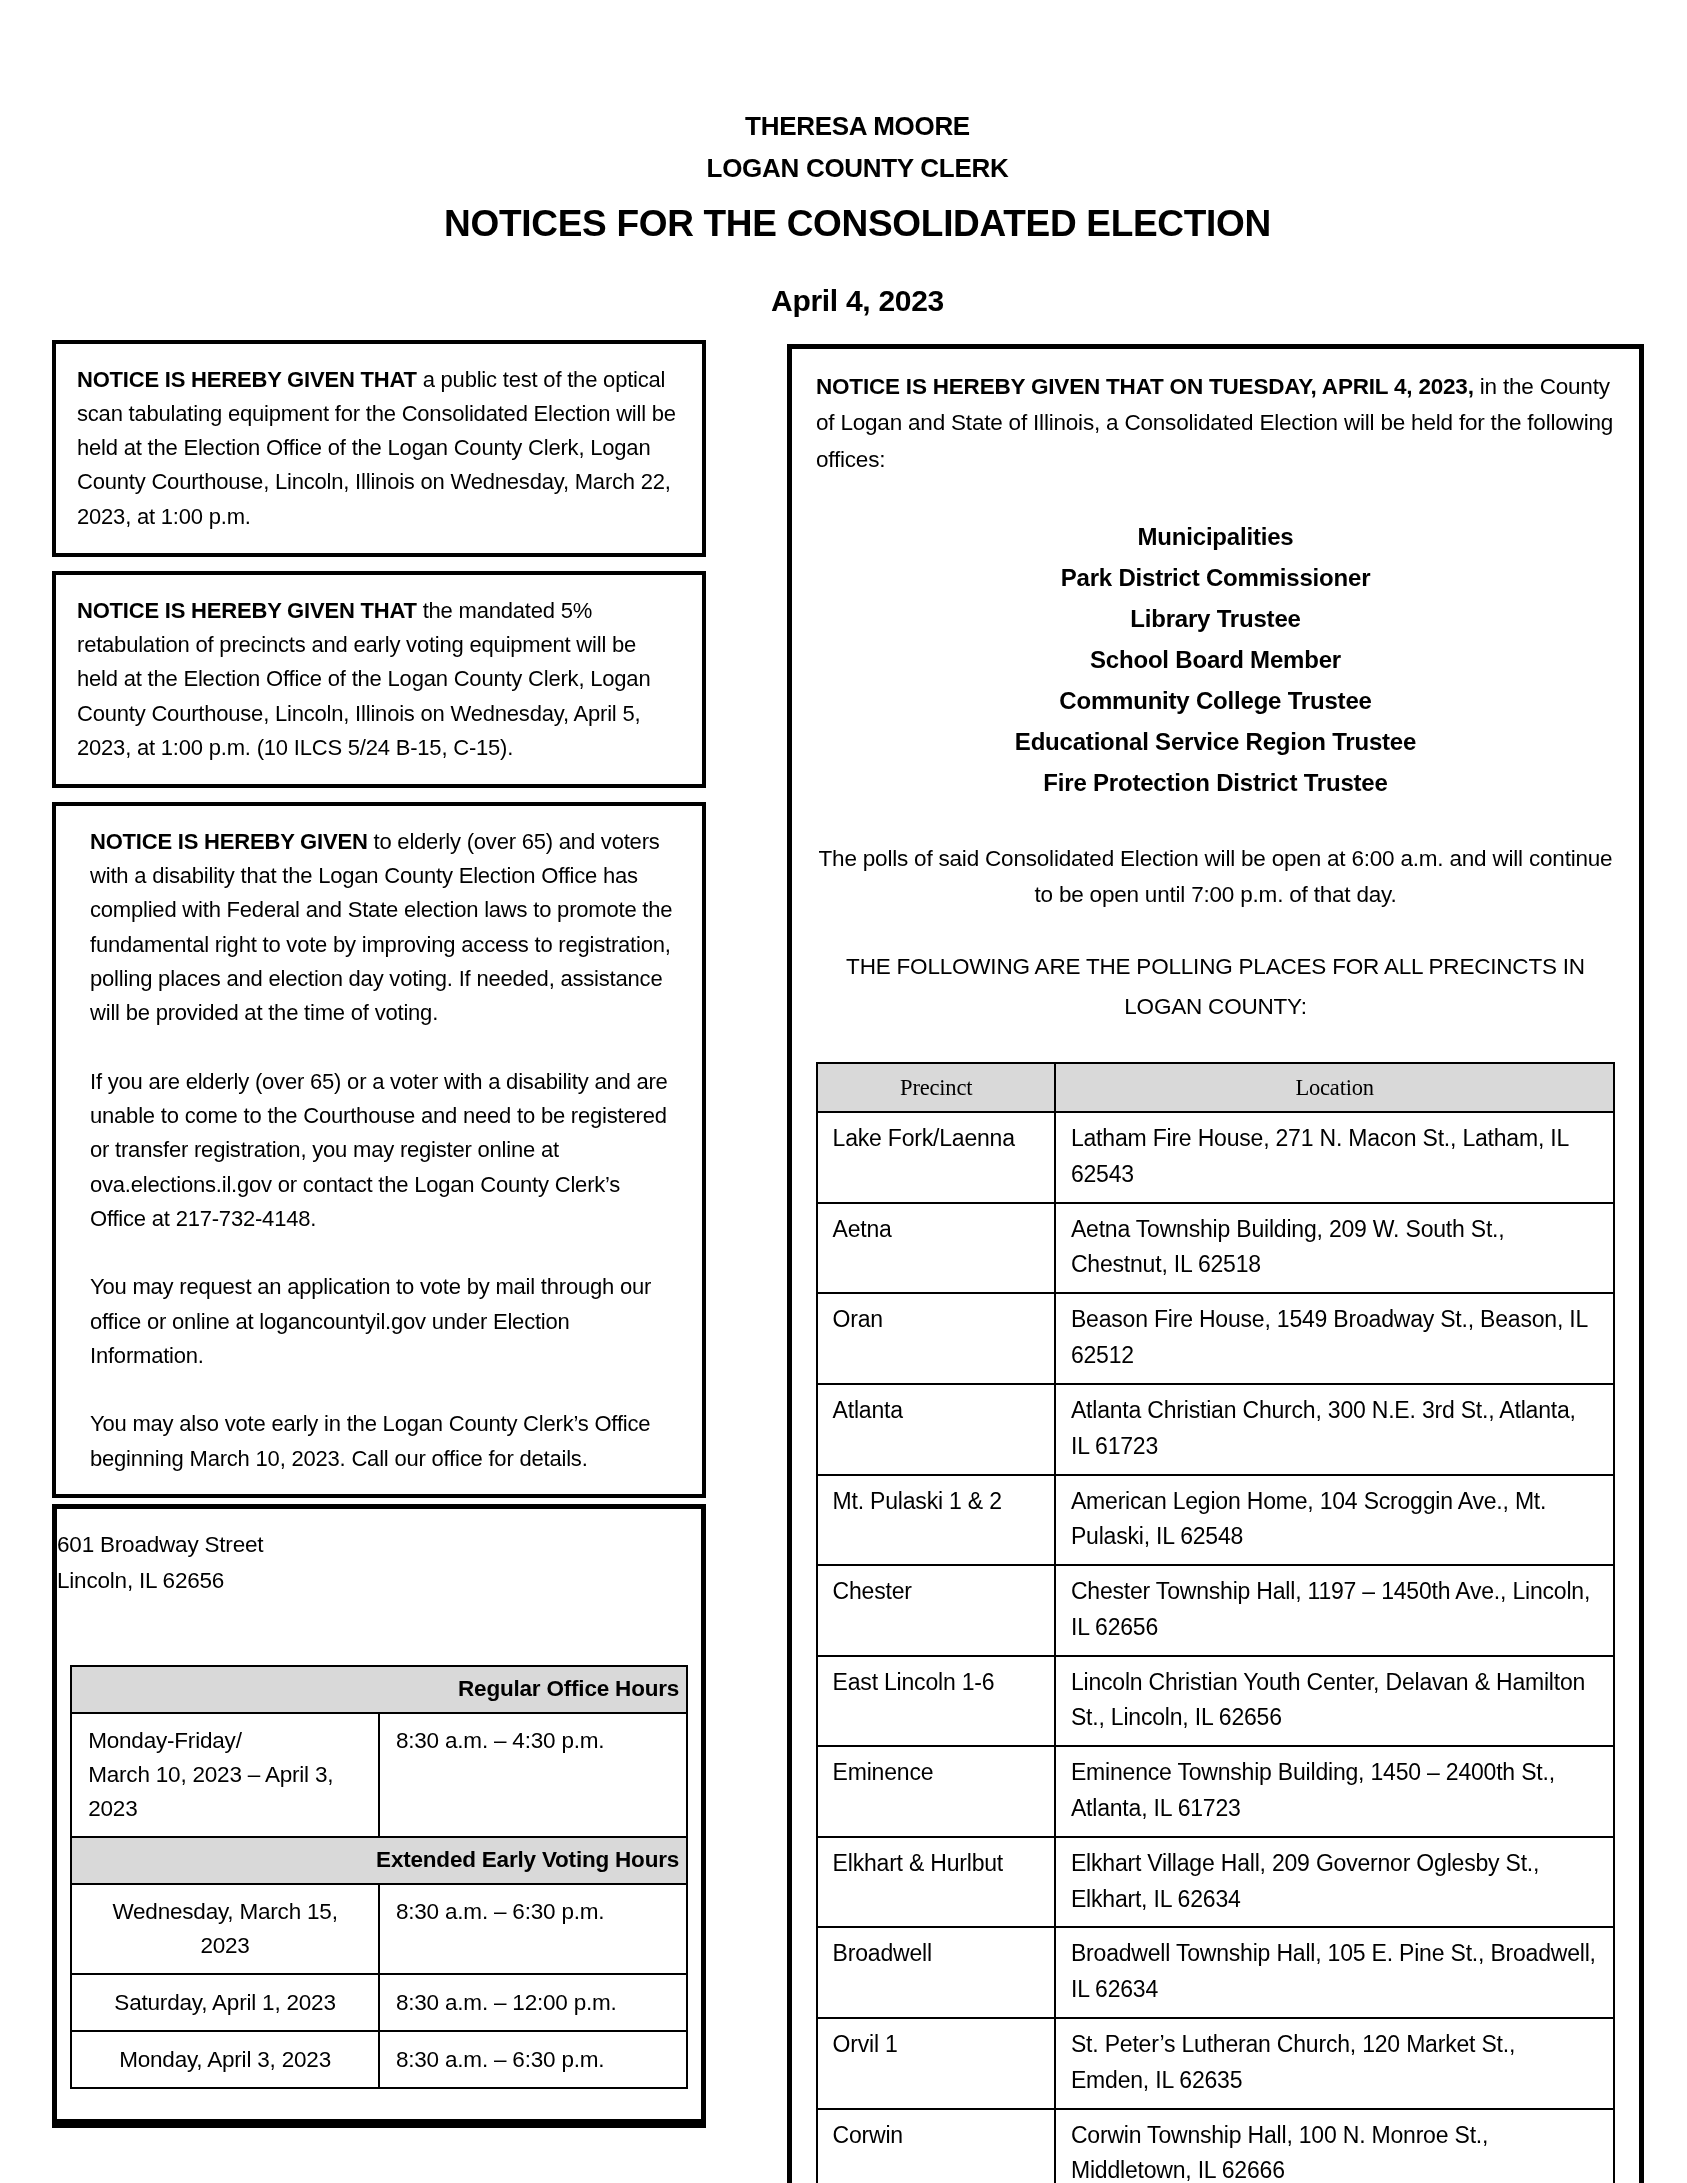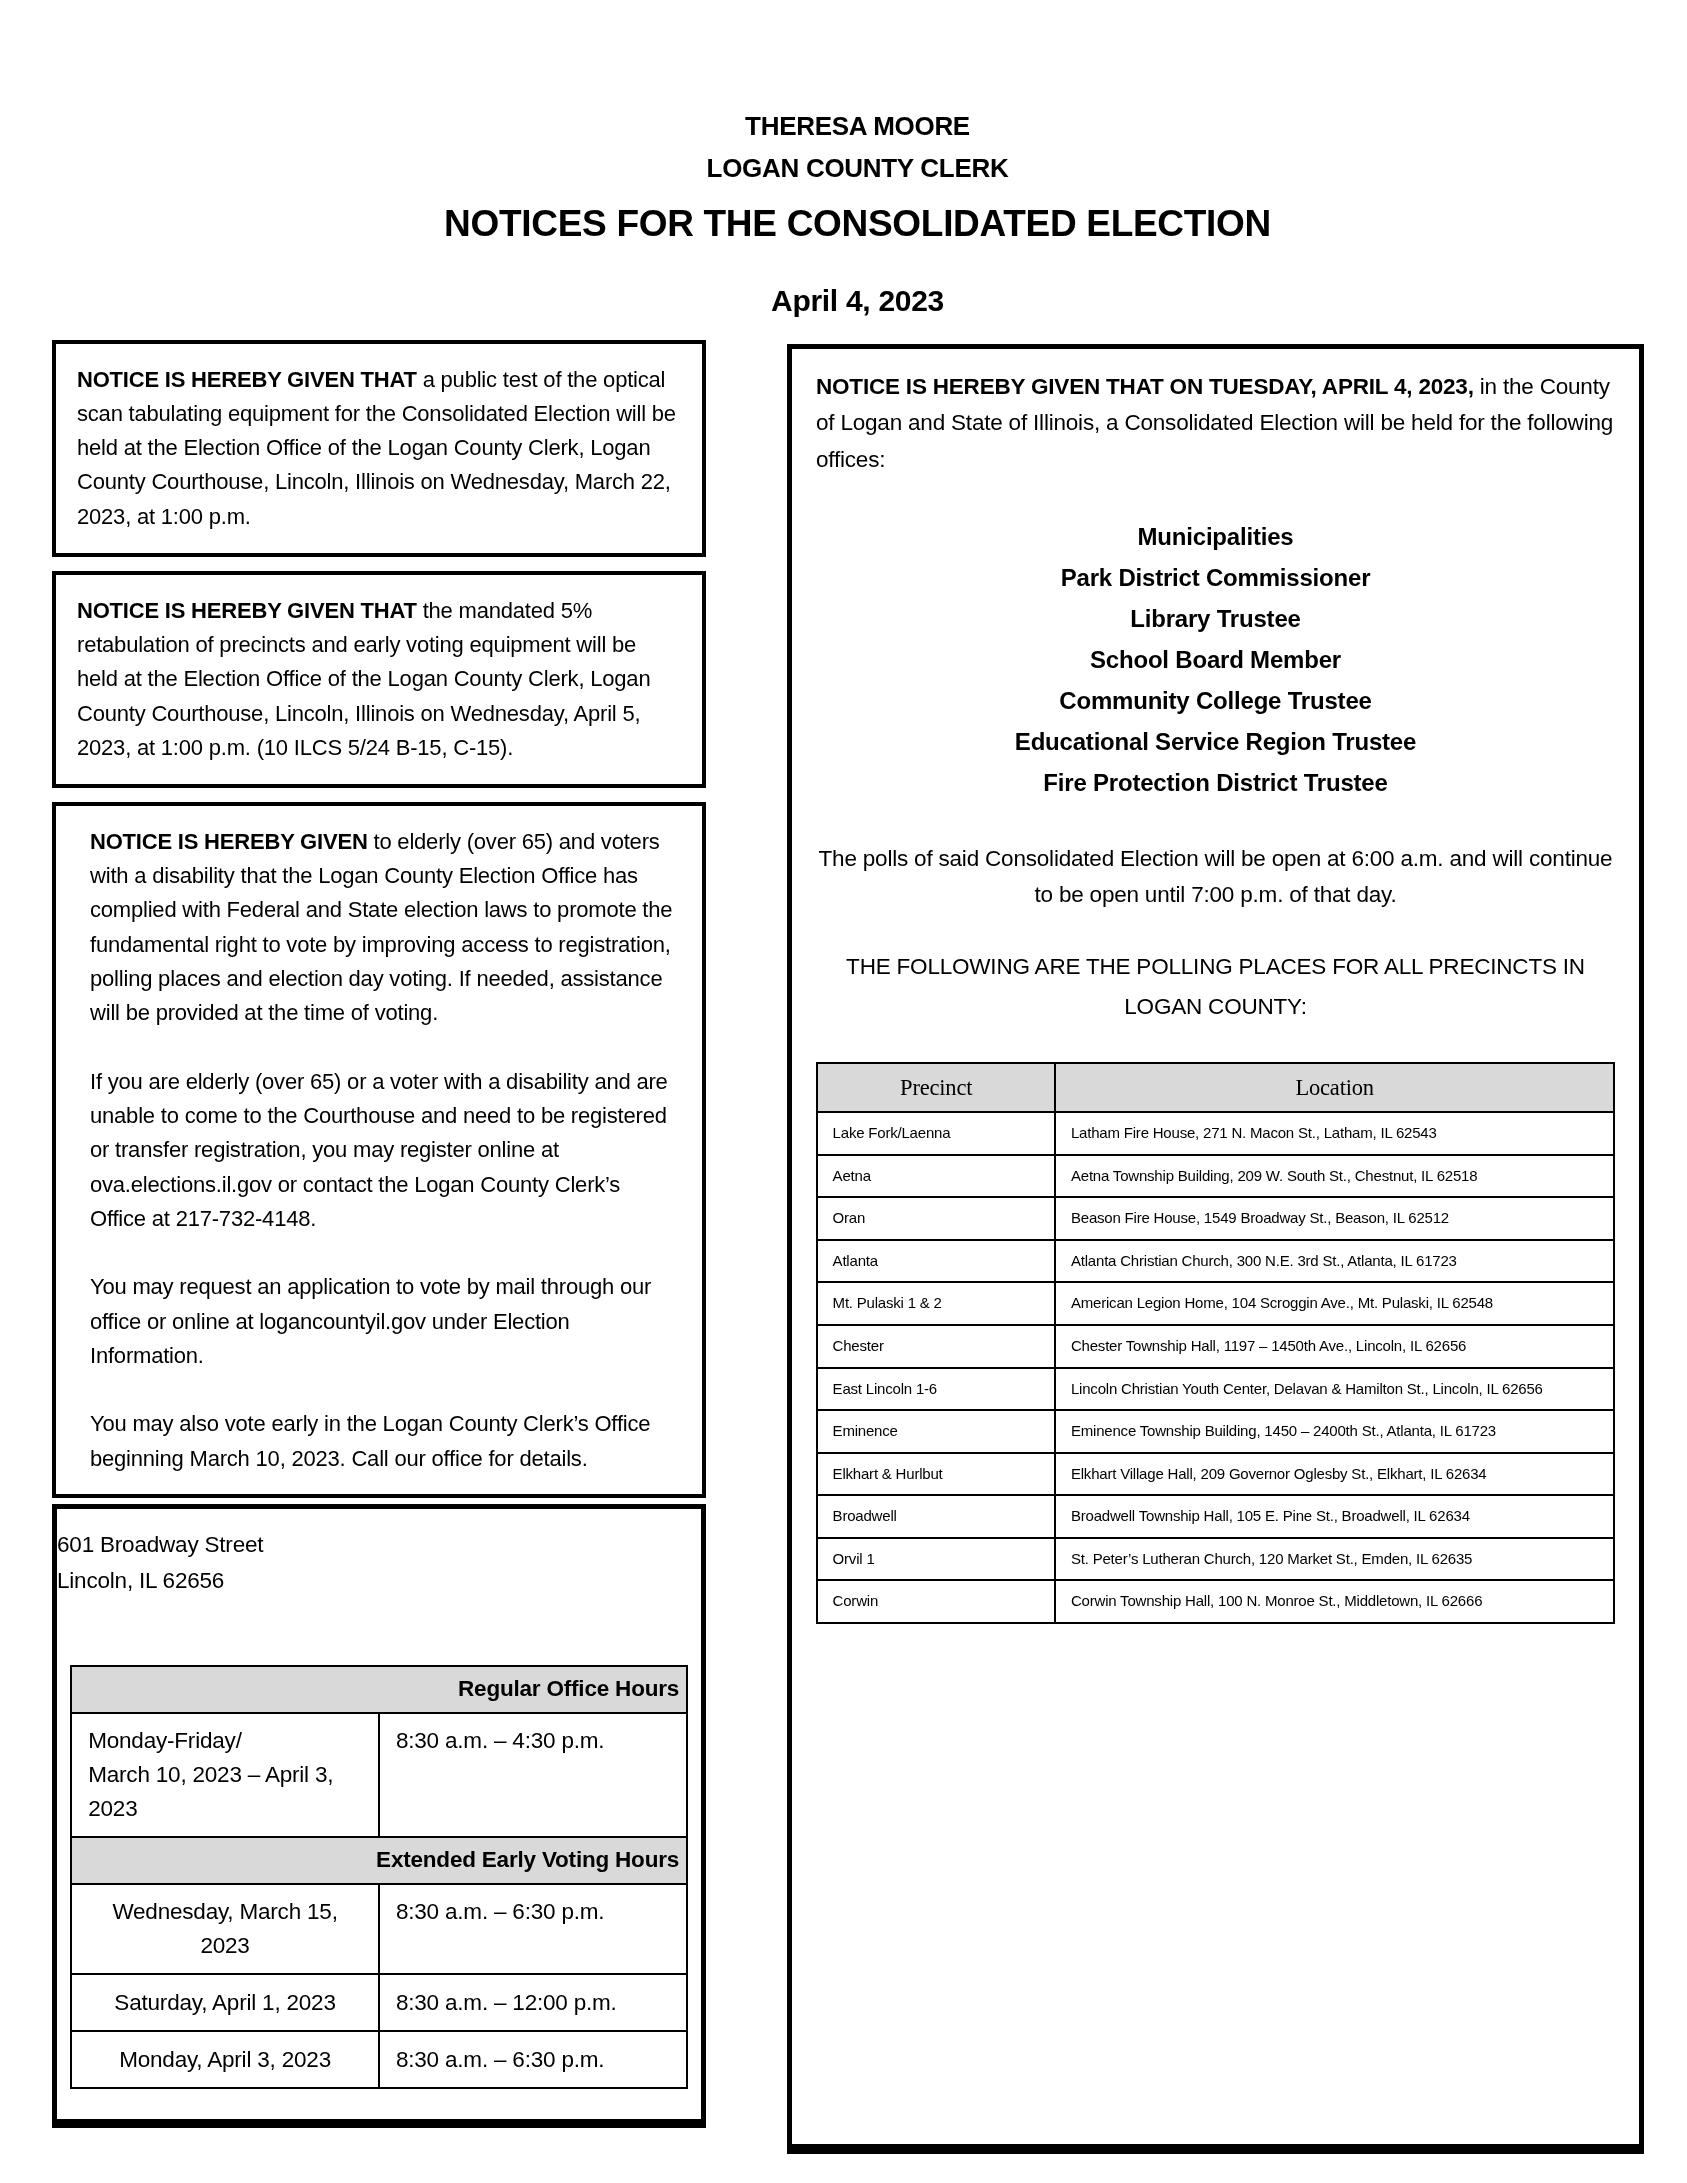--- a/index.html
+++ b/index.html
@@ -105,21 +105,21 @@
   .polling-table th {
     background: #d9d9d9;
     font-weight: normal;
     font-size: 22.5px;
     text-align: center;
     padding: 10.6px 6.6px;
     font-family: Liberation Serif, serif;
   }
   .polling-table .col-precinct { width: 28%; }
   .polling-table td {
-    font-size: 15px;
+    font-size: 23px;
     line-height: 1.55;
     padding: 8px 14.6px 9.3px 14.6px;
   }
 </style>
 </head>
 <body>
 
 <div class="page">
 
   <div class="doc-header">

